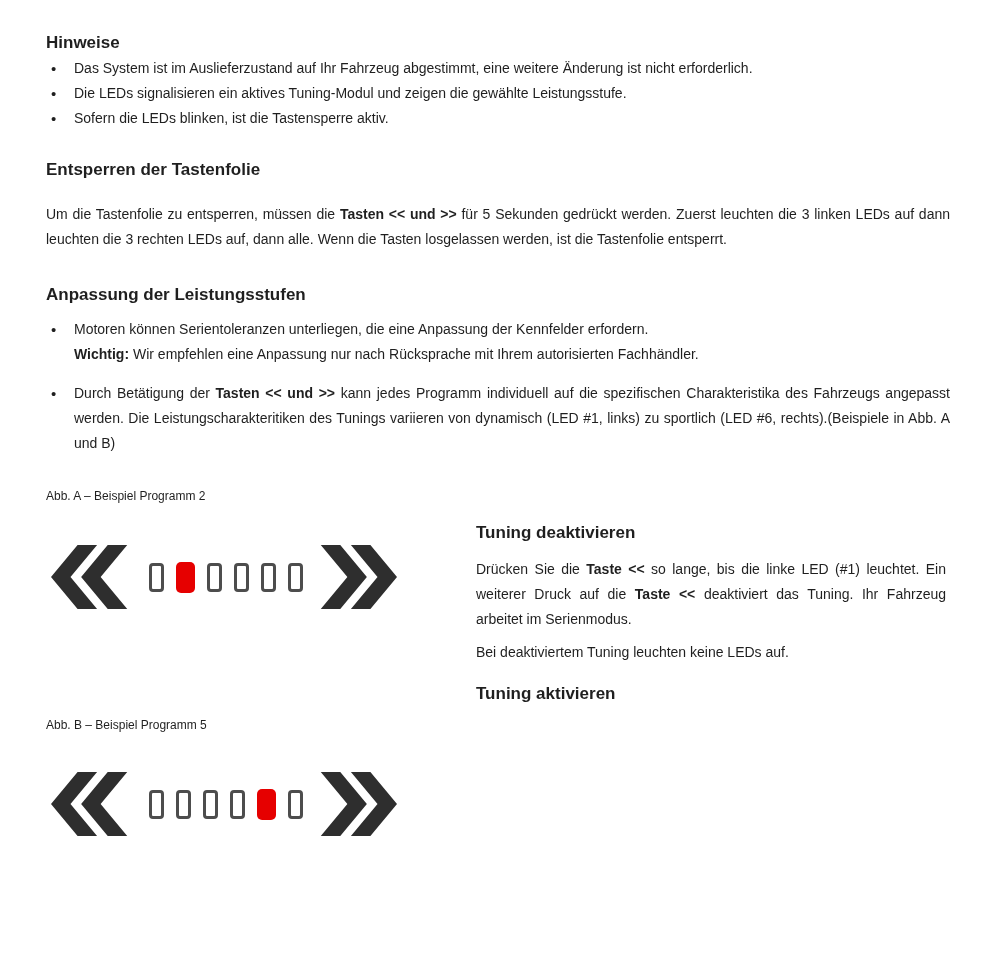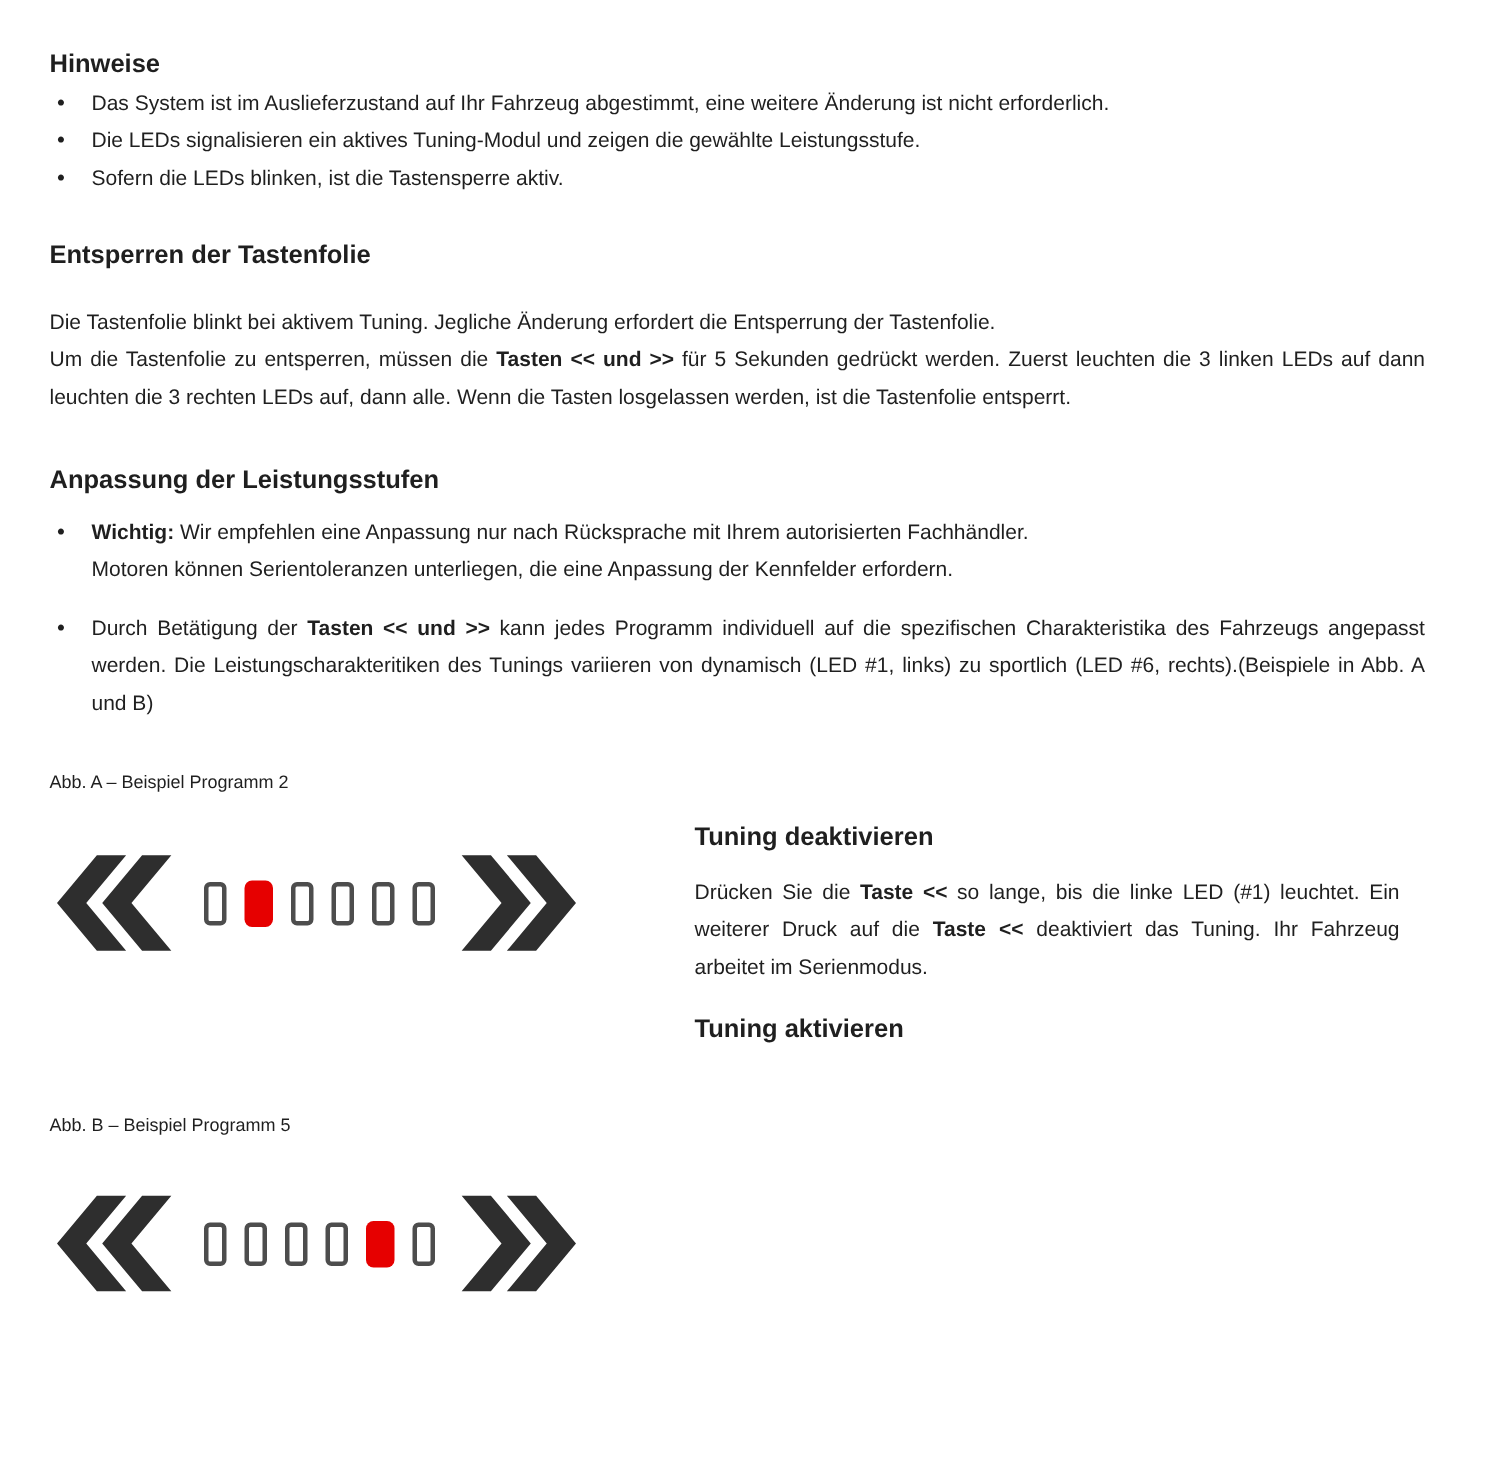--- a/index.html
+++ b/index.html
@@ -11,21 +11,21 @@
     width: 1000px;
     height: 975px;
     overflow: hidden;
     font-family: "Liberation Sans", sans-serif;
     color: #1f1f1f;
   }
   .page {
     box-sizing: border-box;
     width: 1000px;
     height: 975px;
-    padding: 30px 50px 0 33px;
+    padding: 30px 50px 0 46px;
     border-radius: 11px;
   }
   .sec-title {
     font-size: 17px;
     font-weight: 700;
     line-height: 25px;
     margin: 0;
   }
   .txt {
     font-size: 14px;
@@ -116,31 +116,30 @@
       <div class="bullet-text txt">Die LEDs signalisieren ein aktives Tuning-Modul und zeigen die gewählte Leistungsstufe.</div>
     </div>
     <div class="bullet-row">
       <span class="bullet-marker">•</span>
       <div class="bullet-text txt">Sofern die LEDs blinken, ist die Tastensperre aktiv.</div>
     </div>
   </section>
 
   <section class="sec-entsperren">
     <h3 class="sec-title">Entsperren der Tastenfolie</h3>
-    <div class="txt">Die Tastenfolie blinkt bei aktivem Tuning. Jegliche Änderung erfordert die Entsperrung der Tastenfolie.</div>
     <div class="txt justify"><span>Um die Tastenfolie zu entsperren, müssen die </span><b>Tasten &lt;&lt; und &gt;&gt;</b><span> für 5 Sekunden gedrückt werden. Zuerst leuchten die 3 linken LEDs auf dann leuchten die 3 rechten LEDs auf, dann alle. Wenn die Tasten losgelassen werden, ist die Tastenfolie entsperrt.</span></div>
   </section>
 
   <section class="sec-anpassung">
     <h3 class="sec-title">Anpassung der Leistungsstufen</h3>
     <div class="bullet-row">
       <span class="bullet-marker">•</span>
       <div class="bullet-text">
+        <div class="txt">Motoren können Serientoleranzen unterliegen, die eine Anpassung der Kennfelder erfordern.</div>
         <div class="txt"><b>Wichtig:</b><span> Wir empfehlen eine Anpassung nur nach Rücksprache mit Ihrem autorisierten Fachhändler.</span></div>
-        <div class="txt">Motoren können Serientoleranzen unterliegen, die eine Anpassung der Kennfelder erfordern.</div>
       </div>
     </div>
     <div class="bullet-row">
       <span class="bullet-marker">•</span>
       <div class="bullet-text txt justify"><span>Durch Betätigung der </span><b>Tasten &lt;&lt; und &gt;&gt;</b><span> kann jedes Programm individuell auf die spezifischen Charakteristika des Fahrzeugs angepasst werden. Die Leistungscharakteritiken des Tunings variieren von dynamisch (LED #1, links) zu sportlich (LED #6, rechts).(Beispiele in Abb. A und B)</span></div>
     </div>
   </section>
 
   <div class="columns">
 
@@ -182,18 +181,19 @@
         <svg class="chevron-icon" width="78" height="72" viewBox="0 0 88 72">
           <polygon points="2,0 24,0 54,36 24,72 2,72 32,36"></polygon>
           <polygon points="36,0 58,0 88,36 58,72 36,72 66,36"></polygon>
         </svg>
       </div>
     </div>
 
     <div class="col-right">
       <h3 class="sec-title">Tuning deaktivieren</h3>
       <div class="txt justify"><span>Drücken Sie die </span><b>Taste &lt;&lt;</b><span> so lange, bis die linke LED (#1) leuchtet. Ein weiterer Druck auf die </span><b>Taste &lt;&lt;</b><span> deaktiviert das Tuning. Ihr Fahrzeug arbeitet im Serienmodus.</span></div>
+      <div class="txt">Bei deaktiviertem Tuning leuchten keine LEDs auf.</div>
 
       <h3 class="sec-title title-aktivieren">Tuning aktivieren</h3>
     </div>
 
   </div>
 </div>
 
 </body></html>

